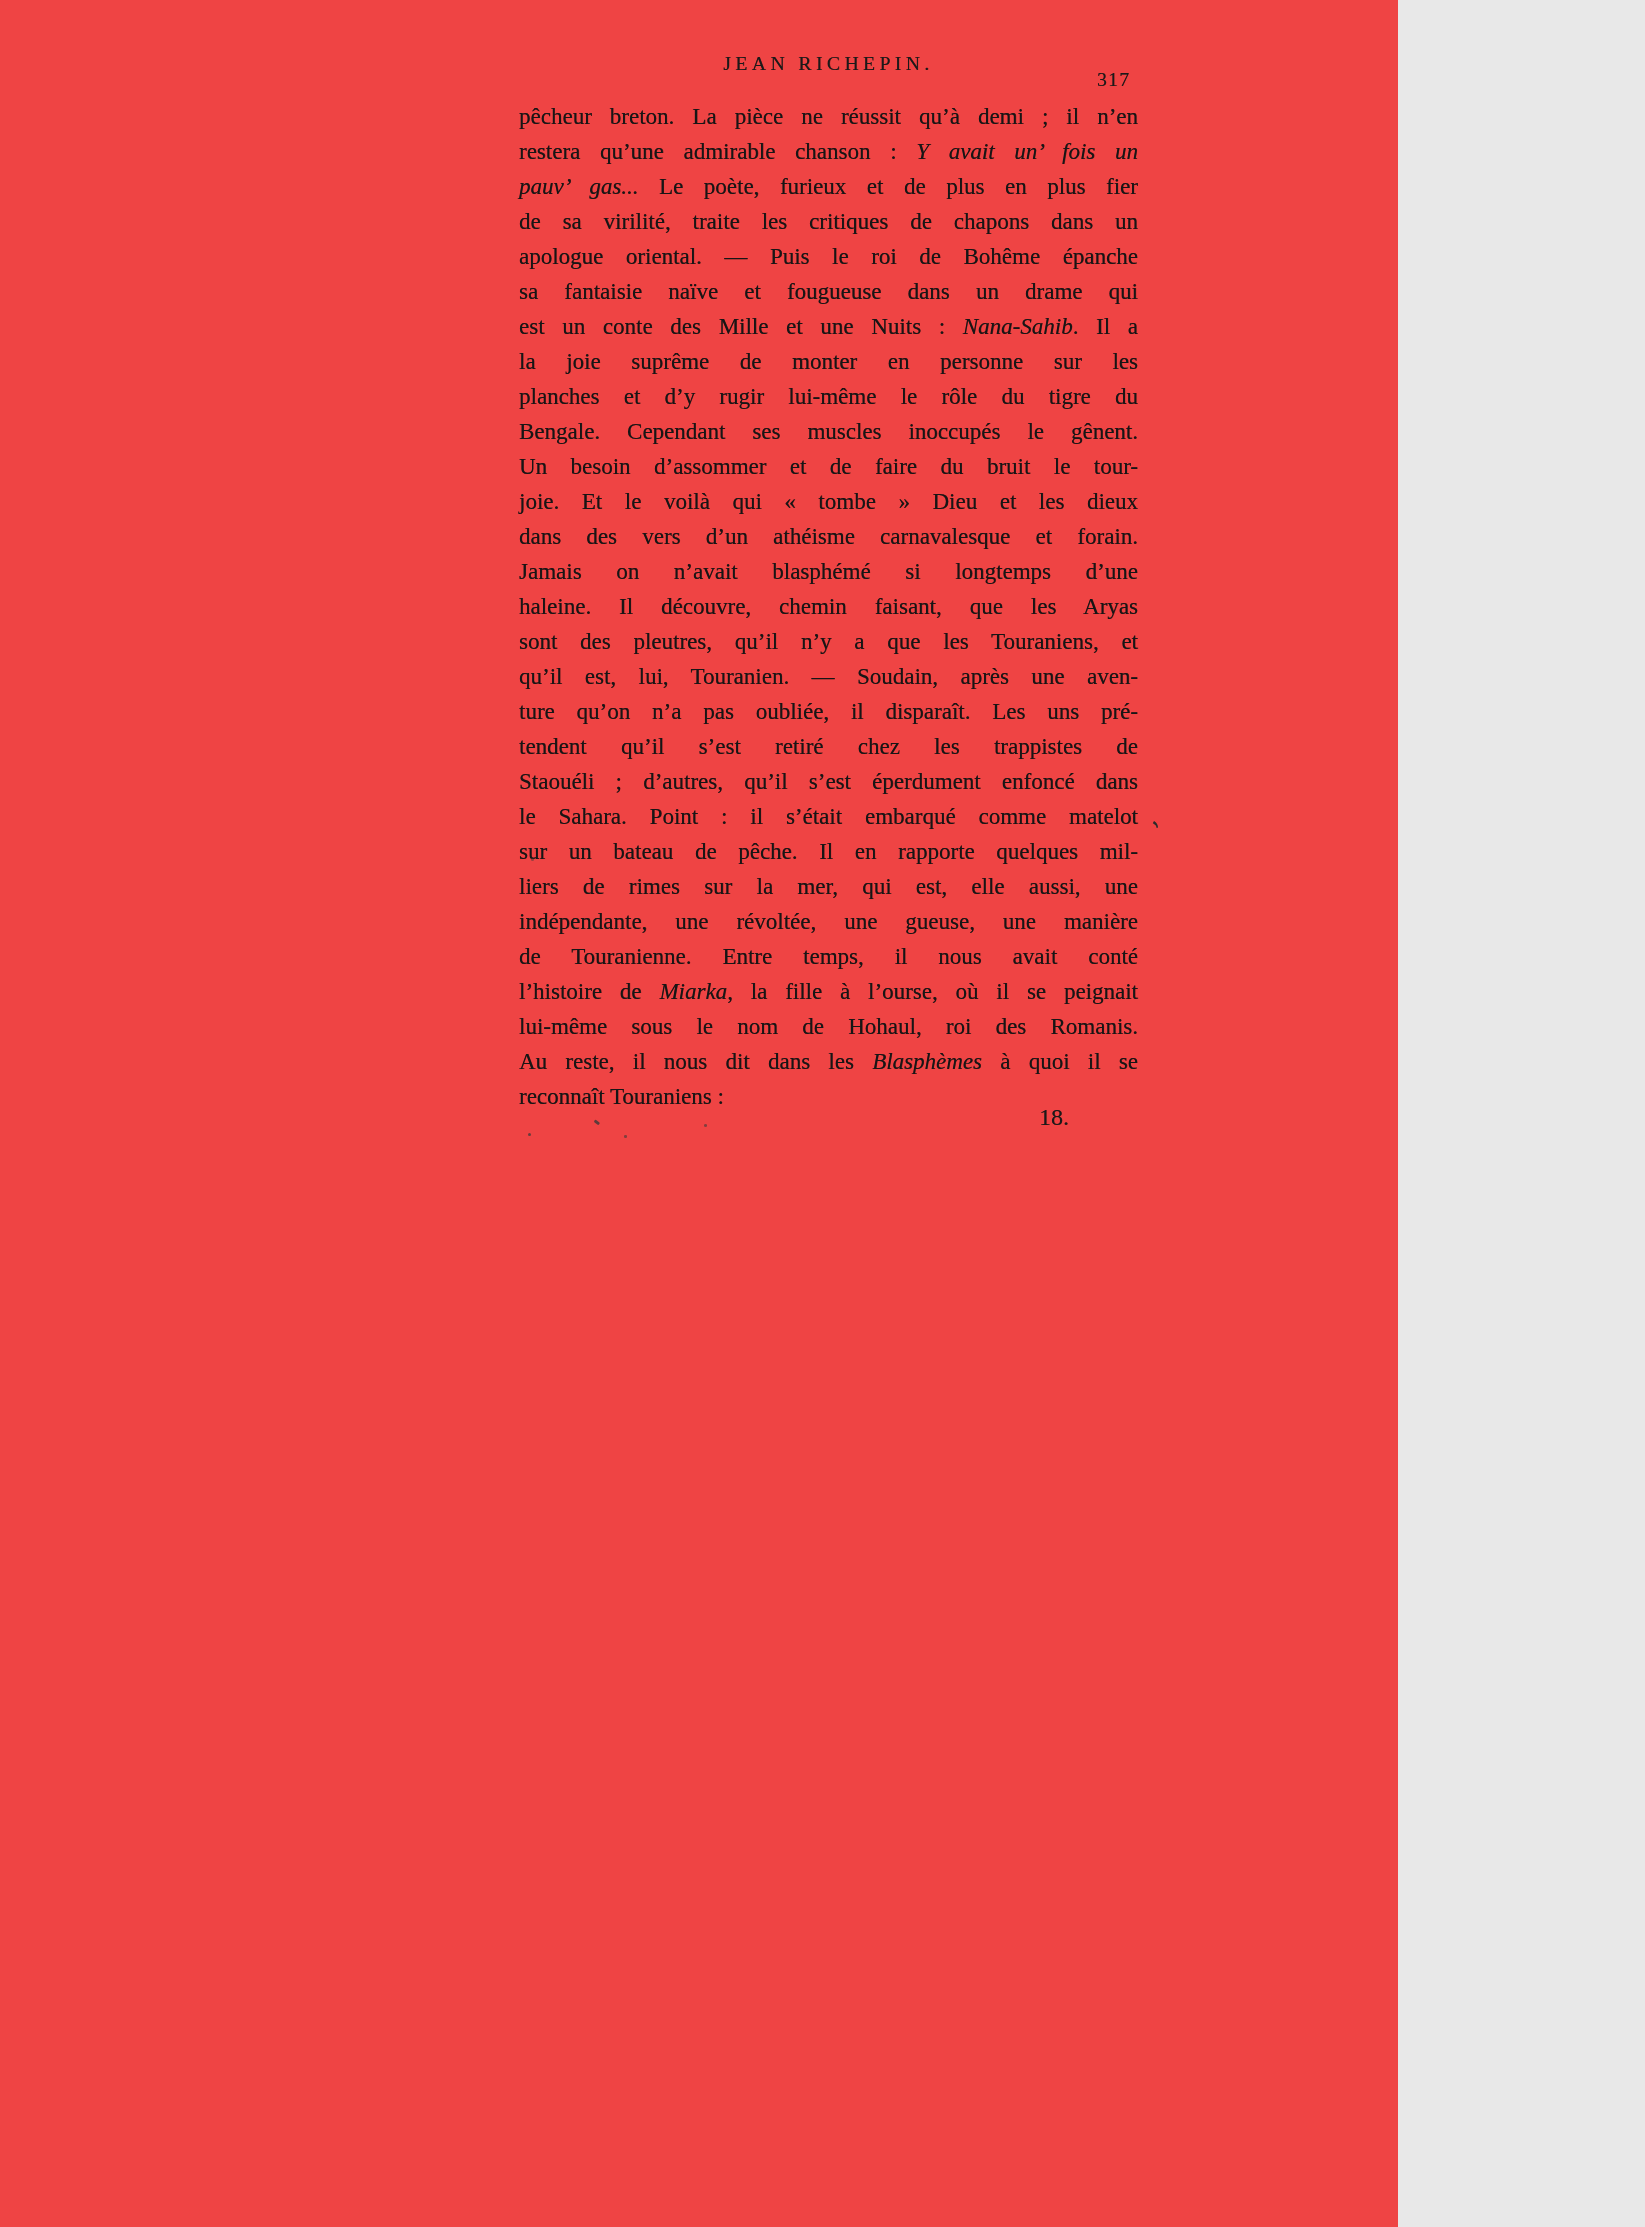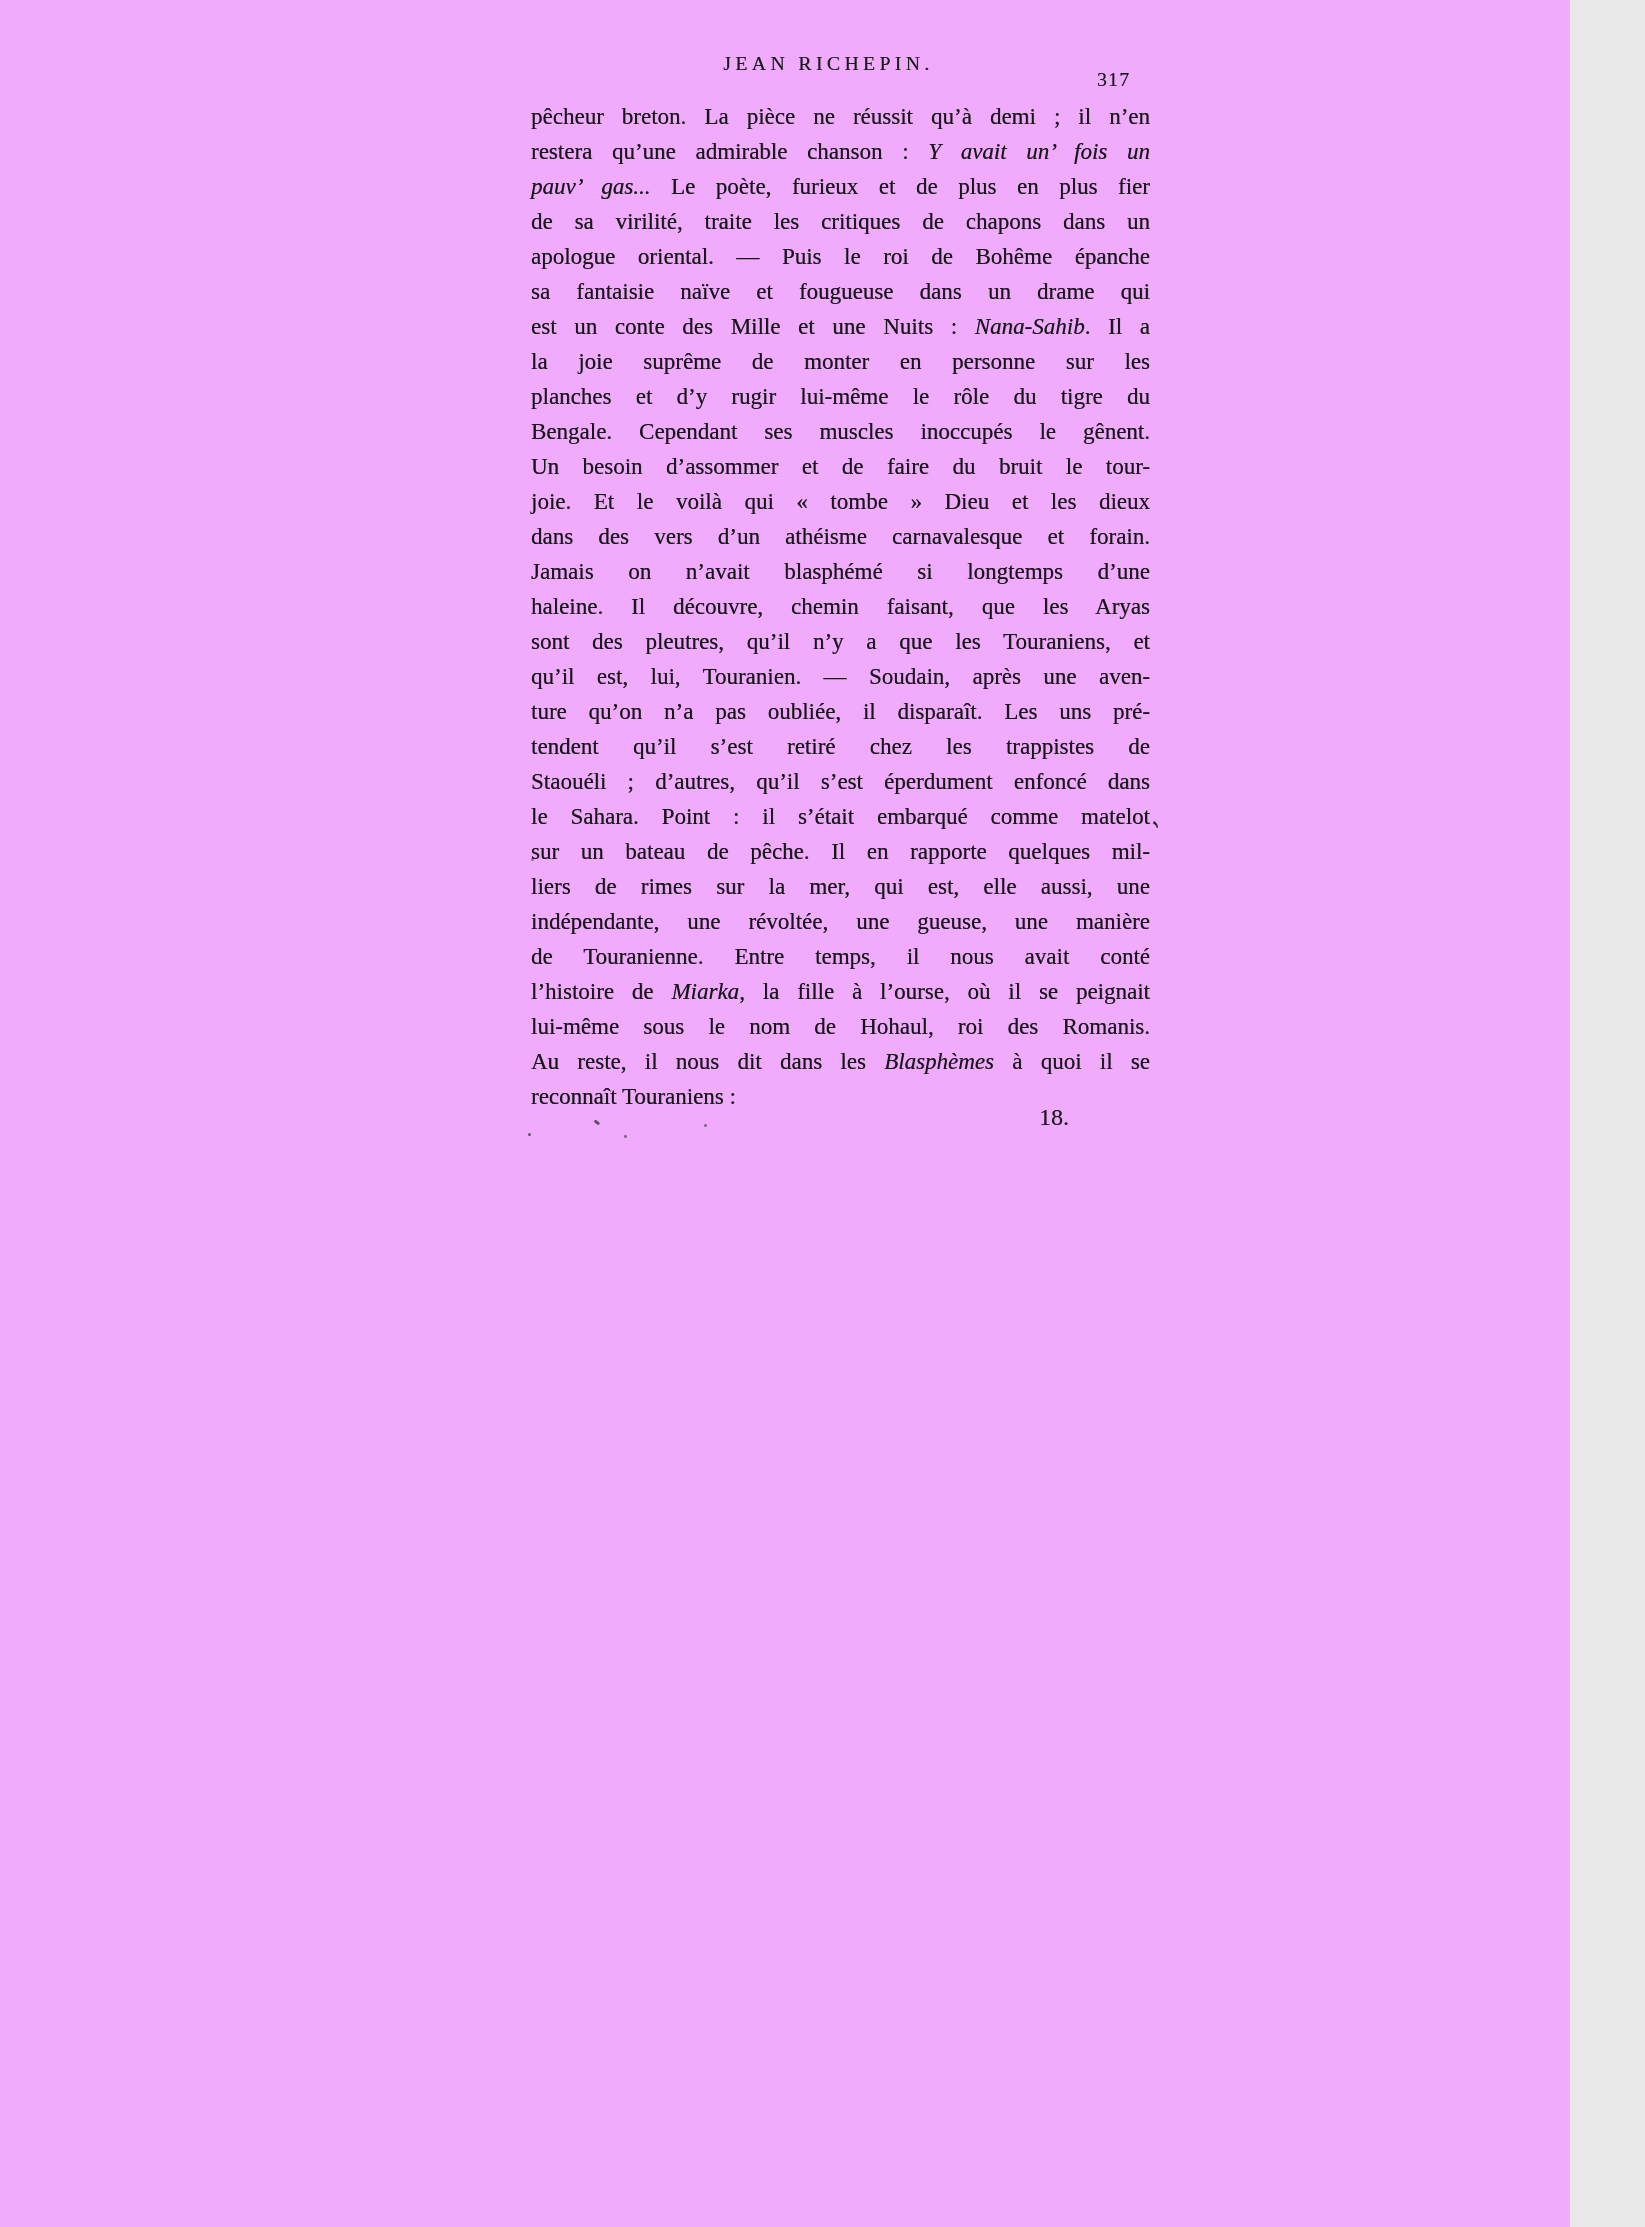--- a/index.html
+++ b/index.html
@@ -2,23 +2,23 @@
 <html style="font-size:10.2px"><head>
 <meta charset="utf-8">
 <style>
   html, body {
     margin: 0;
     padding: 0;
     background: #e8e8e8;
   }
   .page {
     position: relative;
-    width: 1570px;
+    width: 1398px;
     height: 2227px;
-    background: #f0abfc;
+    background: #ef4444;
     overflow: hidden;
     font-family: "Liberation Serif", "DejaVu Serif", serif;
     color: #141414;
   }
   
   .running-header {
     position: absolute;
     left: 519px;
     top: 51px;
     width: 619px;
@@ -43,21 +43,20 @@
     letter-spacing: 1.3px;
     color: #1a1a1a;
     text-shadow: 0.3px 0.1px 0 rgba(0,0,0,0.5);
   }
   
   .text-block {
     position: absolute;
     left: 519px;
     top: 99px;
     width: 619px;
-    margin-left: 12px;
   }
   .line {
     font-size: 23px;
     line-height: 35px;
     text-align: justify;
     text-align-last: justify;
     text-justify: inter-word;
     color: #161616;
     text-shadow: 0.3px 0.2px 0 rgba(0,0,0,0.55);
     white-space: normal;

